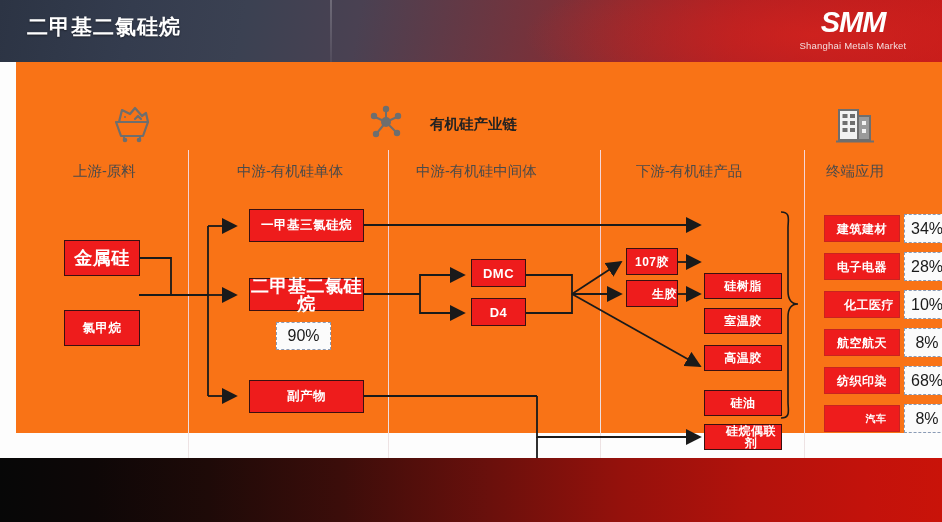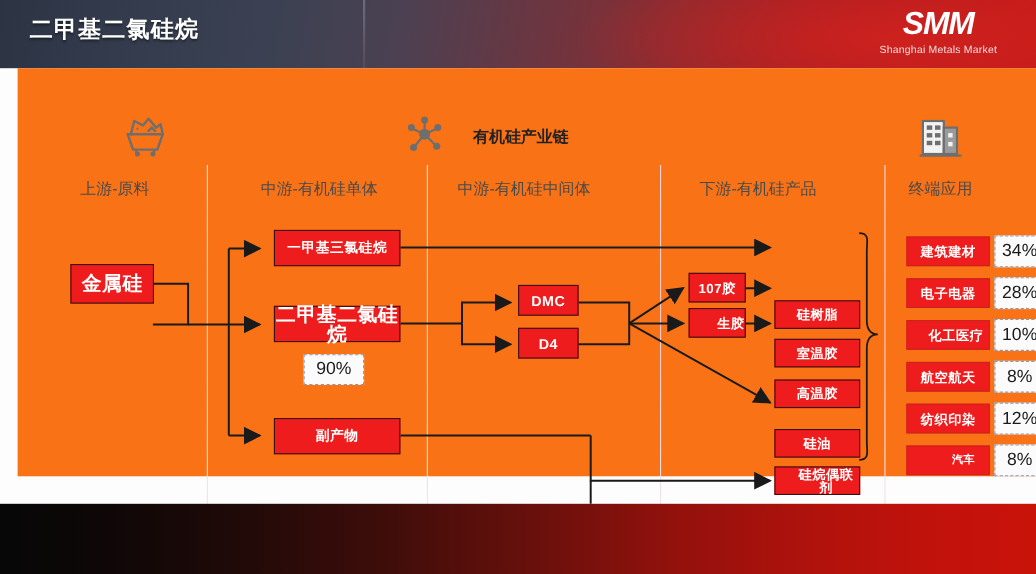--- a/index.html
+++ b/index.html
@@ -218,20 +218,23 @@
                C772,239 776,242 782,242
                C776,242 772,245 772,255
                L772,340
                C772,348 775,356 765,356" stroke="#1a1a1a" stroke-width="1.6"></path>
     </g>
   </svg>
 
   <div class="rbox" style="left:48px; top:178px; width:76px; height:36px; font-size:18px;">
     <span>金属硅</span>
   </div>
+  <div class="rbox" style="left:48px; top:248px; width:76px; height:36px; font-size:12.5px;">
+    <span>氯甲烷</span>
+  </div>
 
   <div class="rbox" style="left:233px; top:147px; width:115px; height:33px; font-size:12.5px;">
     <span>一甲基三氯硅烷</span>
   </div>
   <div class="rbox" style="left:233px; top:216px; width:115px; height:33px; font-size:18px;">
     <span>二甲基二氯硅烷</span>
   </div>
   <div class="dbox" style="left:260px; top:260px; width:55px; height:28px;">
     <span>90%</span>
   </div>
@@ -297,21 +300,21 @@
     <span>航空航天</span>
   </div>
   <div class="dbox" style="left:888px; top:266px; width:46px; height:29px;">
     <span>8%</span>
   </div>
 
   <div class="rbox app" style="left:808px; top:305px; width:76px; height:27px; font-size:12px;">
     <span>纺织印染</span>
   </div>
   <div class="dbox" style="left:888px; top:304px; width:46px; height:29px;">
-    <span>12%</span>
+    <span>68%</span>
   </div>
 
   <div class="rbox app" style="left:808px; top:343px; width:76px; height:27px; font-size:10px;padding-left:28px;">
     <span>汽车</span>
   </div>
   <div class="dbox" style="left:888px; top:342px; width:46px; height:29px;">
     <span>8%</span>
   </div>
 
 </div>

